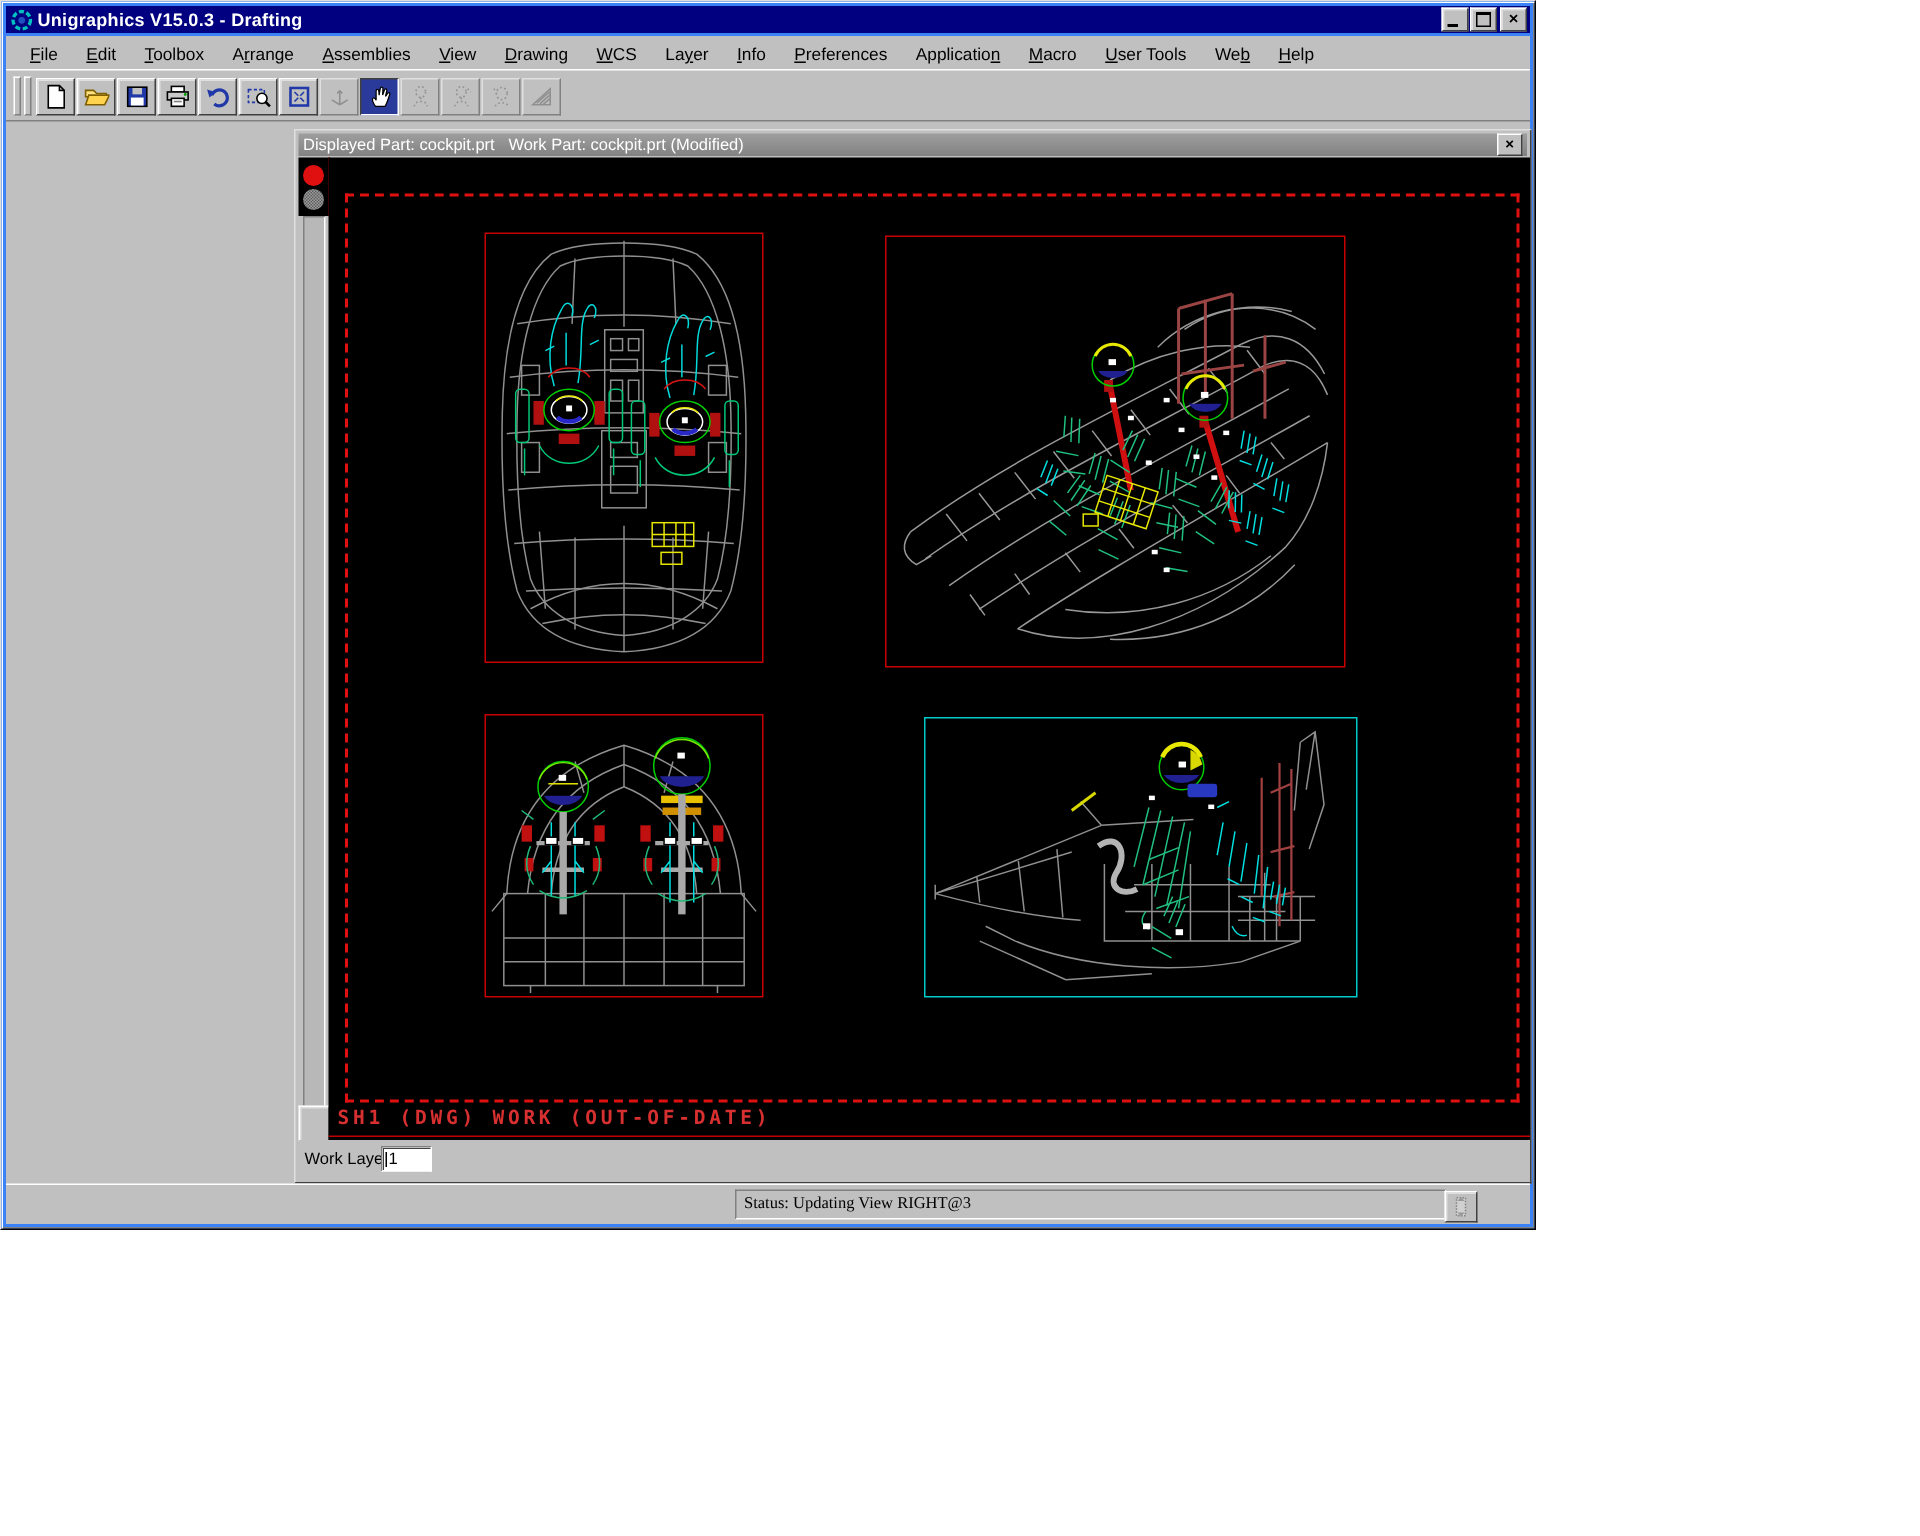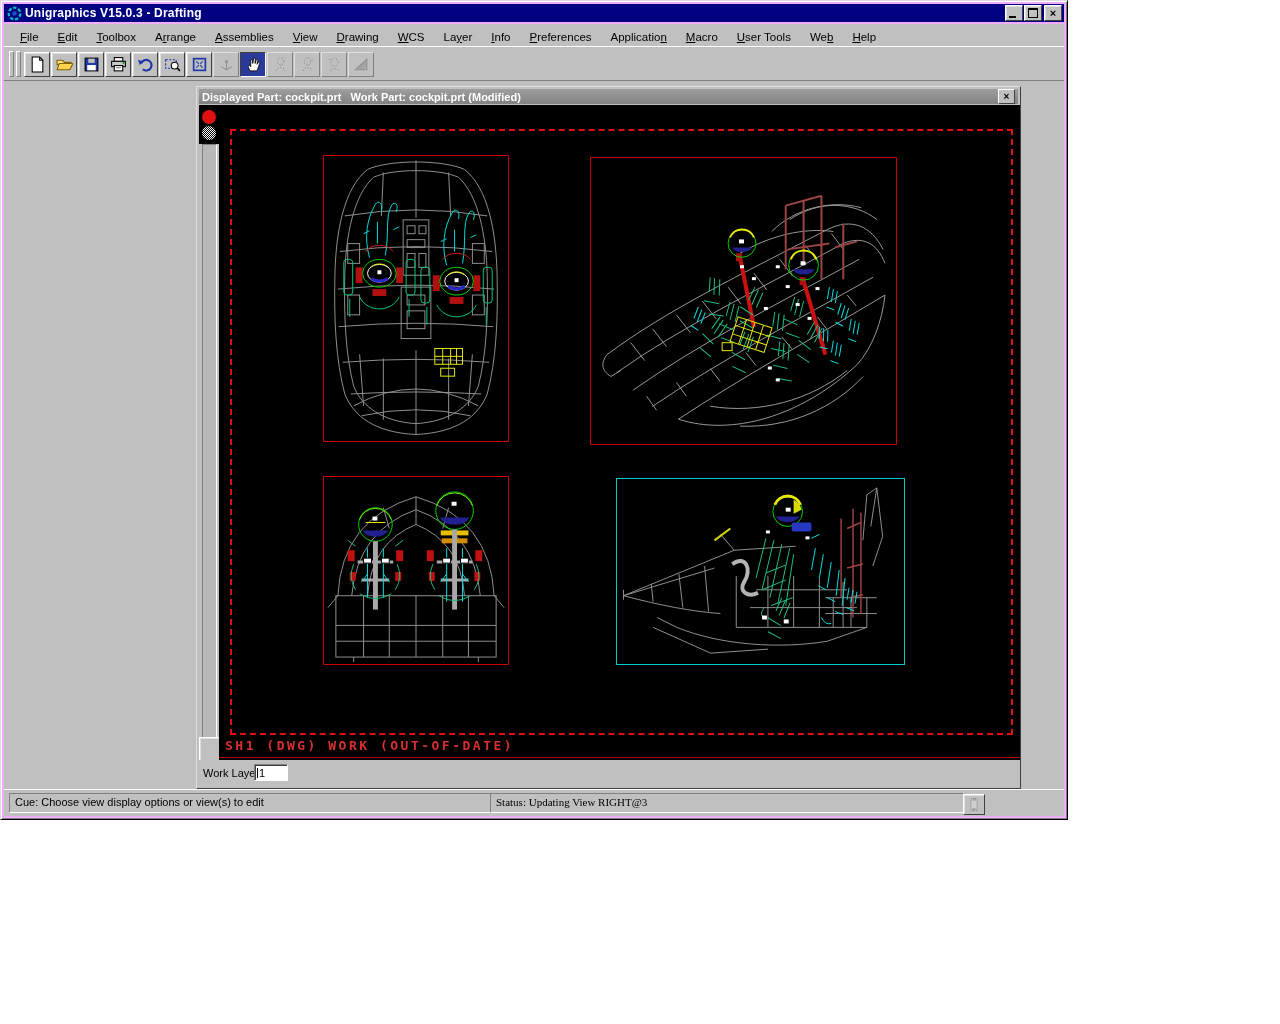--- a/index.html
+++ b/index.html
@@ -1,20 +1,20 @@
 <!DOCTYPE html>
 <html><head>
 <meta charset="utf-8">
 <style>
   html,body{margin:0;padding:0;}
   body{width:1280px;height:1024px;position:relative;background:#ffffff;overflow:hidden;
        font-family:"Liberation Sans",sans-serif;-webkit-font-smoothing:none;}
-  .app-window{position:absolute;left:0;top:0;width:1022px;height:818px;background:#f0abfc;
+  .app-window{position:absolute;left:0;top:0;width:1022px;height:818px;background:#3b82f6;
       border:1px solid;border-color:#dfdfdf #000000 #000000 #dfdfdf;
-      box-shadow:inset 1px 1px 0 #ffffff, inset -1px -1px 0 #808080;padding-left:44px;}
+      box-shadow:inset 1px 1px 0 #ffffff, inset -1px -1px 0 #808080;}
   
   .titlebar{position:absolute;left:3px;top:3px;right:3px;height:18px;background:#000080;
       display:flex;align-items:center;padding:0 2px;}
   .titlebar .logo{width:15px;height:15px;margin:0 3px 0 1px;flex:0 0 auto;}
   .titlebar .title{color:#ffffff;font-size:12px;font-weight:bold;white-space:pre;flex:1 1 auto;
       letter-spacing:.2px;}
   .tb-ctl{width:16px;height:14px;background:#c0c0c0;border:1px solid;
       border-color:#ffffff #404040 #404040 #ffffff;box-shadow:inset 1px 1px 0 #dfdfdf;
       display:flex;align-items:center;justify-content:center;margin-left:1px;position:relative;}
   .glyph-min{position:absolute;left:3px;bottom:2px;width:7px;height:2px;background:#000;}
@@ -37,21 +37,21 @@
   .tb-btn.disabled{border-color:#dfdfdf #808080 #808080 #dfdfdf;box-shadow:none;}
   .tb-btn.active{background:#2a3a9a;border-color:#404040 #ffffff #ffffff #404040;box-shadow:none;}
   .tb-btn svg{width:17px;height:17px;}
   
   .client{position:absolute;left:3px;top:79px;right:3px;bottom:29px;background:#c0c0c0;
       border-top:1px solid #808080;}
   .doc-window{position:absolute;left:195px;top:85px;width:823px;height:701px;background:#c0c0c0;
       border:1px solid;border-color:#dfdfdf #404040 #404040 #dfdfdf;}
   .doc-titlebar{position:absolute;left:2px;top:2px;right:2px;height:15px;
       background:linear-gradient(#9e9e9e,#828282);display:flex;align-items:center;padding:0 3px;}
-  .doc-title{color:#ffffff;font-size:11px;font-weight:bold;white-space:pre;flex:1 1 auto;}
+  .doc-title{color:#ffffff;font-size:11px;font-weight:normal;white-space:pre;flex:1 1 auto;}
   .doc-close{width:15px;height:13px;background:#c0c0c0;border:1px solid;
       border-color:#ffffff #404040 #404040 #ffffff;display:flex;align-items:center;justify-content:center;}
   
   .strip{position:absolute;left:2px;top:18px;width:20px;height:655px;background:#c0c0c0;}
   .stoplight{position:absolute;left:0;top:0;width:20px;height:39px;background:#000;
       border-right:1px solid #d01010;}
   .strip-track{position:absolute;left:3px;top:39px;width:13px;height:593px;background:#b8b8b8;
       border:1px solid;border-color:#808080 #ffffff #ffffff #808080;}
   .strip-foot{position:absolute;left:0px;top:632px;width:19px;height:23px;background:#c0c0c0;
       border:1px solid;border-color:#ffffff #404040 #404040 #ffffff;box-shadow:inset 1px 1px 0 #dfdfdf;}
@@ -509,21 +509,20 @@
     <div class="wl-row">
       <span class="wl-label">Work Layer</span>
       <div class="wl-input">
         <div class="wl-caret"></div>
         <span class="wl-value">1</span>
       </div>
     </div>
   </div>
 
   <div class="statusbar">
-    <div class="sb-panel sb-cue">Cue: Choose view display options or view(s) to edit</div>
     <div class="sb-panel sb-status">Status: Updating View RIGHT@3</div>
     <div class="sb-btn">
       <svg width="14" height="15" viewBox="0 0 14 15">
         <rect x="4" y="1.5" width="6" height="12" fill="#d0d0d0" stroke="#808080" stroke-dasharray="1 1"></rect>
         <path d="M7,1 l-2.4,2.6 h4.8 z" fill="#989898"></path>
         <path d="M7,14 l-2.4,-2.6 h4.8 z" fill="#989898"></path>
       </svg>
     </div>
   </div>
 </div>

